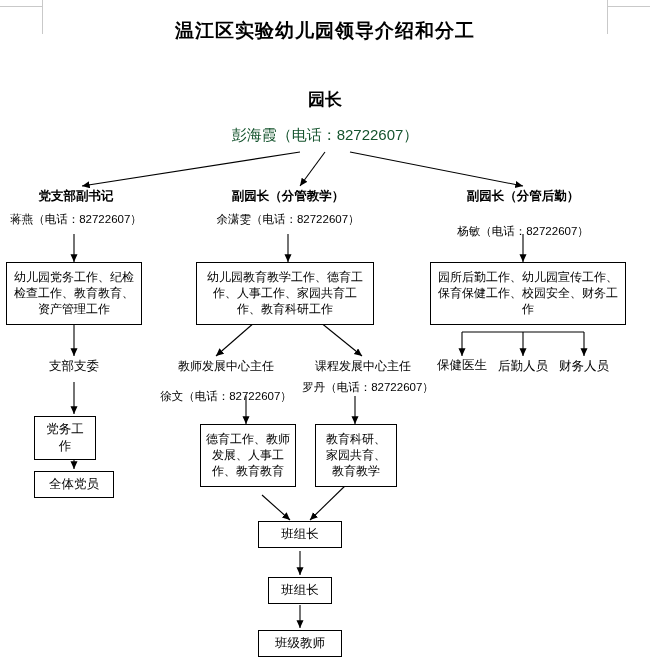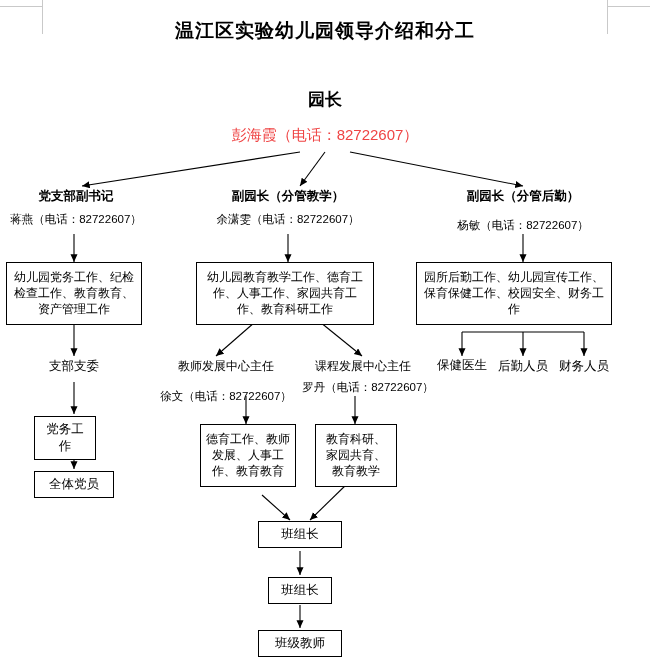--- a/index.html
+++ b/index.html
@@ -74,21 +74,21 @@
     font-size: 17px;
     font-weight: bold;
   }
   .head-name {
     position: absolute;
     left: 0;
     top: 126px;
     width: 650px;
     text-align: center;
     font-size: 15px;
-    color: #ef4444;
+    color: #14532d;
   }
   .role {
     font-size: 12.5px;
     font-weight: bold;
   }
   .person {
     font-size: 11.5px;
   }
   .duty {
     font-size: 12px;
@@ -182,20 +182,20 @@
 
   <div class="node plain" style="left:300px; top:358px; width:126px; font-size:12px;">课程发展中心主任</div>
   <div class="node person" style="left:298px; top:380px; width:140px;">罗丹（电话：82722607）</div>
   <div class="node boxed duty" style="left:315px; top:424px; width:82px;">教育科研、家园共育、教育教学</div>
 
   <div class="node boxed small-box" style="left:258px; top:521px; width:84px;">班组长</div>
   <div class="node boxed small-box" style="left:268px; top:577px; width:64px;">班组长</div>
   <div class="node boxed small-box" style="left:258px; top:630px; width:84px;">班级教师</div>
 
   <div class="node role" style="left:432px; top:188px; width:182px;">副园长（分管后勤）</div>
-  <div class="node person" style="left:428px; top:218px; width:190px;">杨敏（电话：82722607）</div>
-  <div class="node boxed duty" style="left:416px; top:262px; width:196px;">园所后勤工作、幼儿园宣传工作、保育保健工作、校园安全、财务工作</div>
+  <div class="node person" style="left:428px; top:224px; width:190px;">杨敏（电话：82722607）</div>
+  <div class="node boxed duty" style="left:430px; top:262px; width:196px;">园所后勤工作、幼儿园宣传工作、保育保健工作、校园安全、财务工作</div>
 
   <div class="node plain" style="left:426px; top:358px; width:72px;font-family:Liberation Mono, monospace;">保健医生</div>
   <div class="node plain" style="left:487px; top:358px; width:72px;">后勤人员</div>
   <div class="node plain" style="left:548px; top:358px; width:72px;">财务人员</div>
 
 </div>
 
 </body></html>

